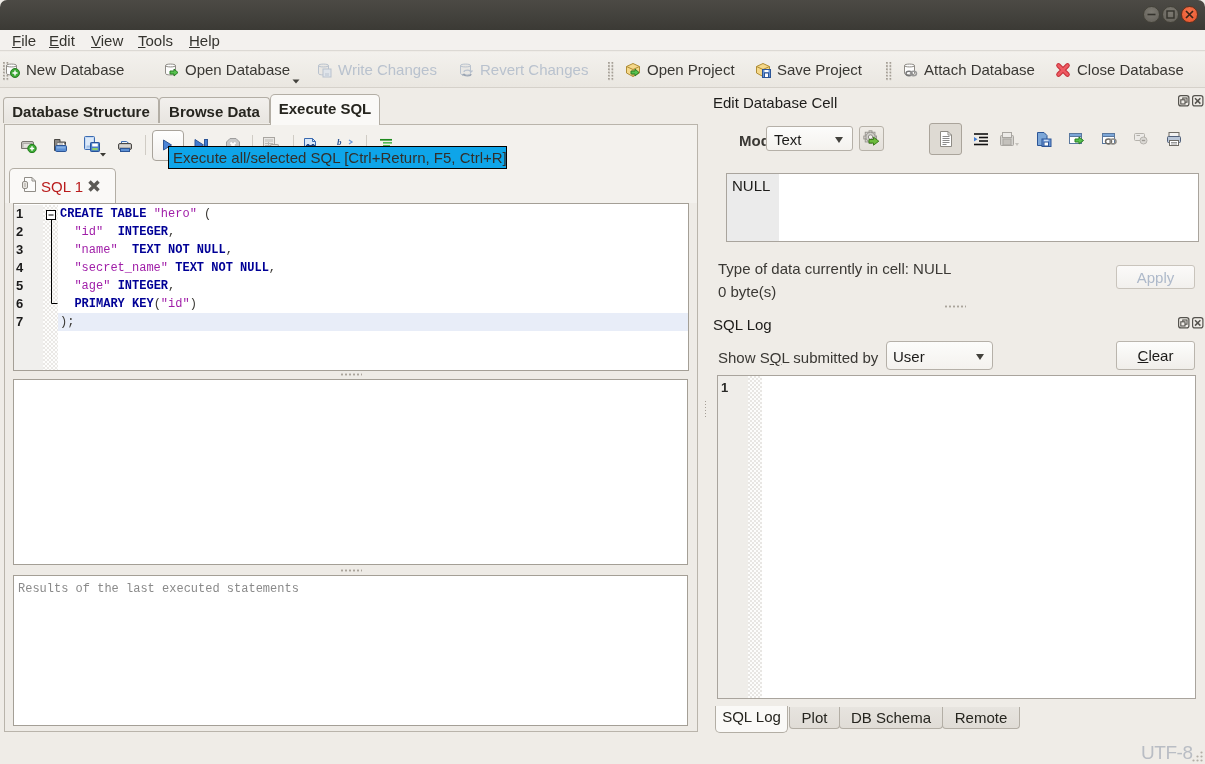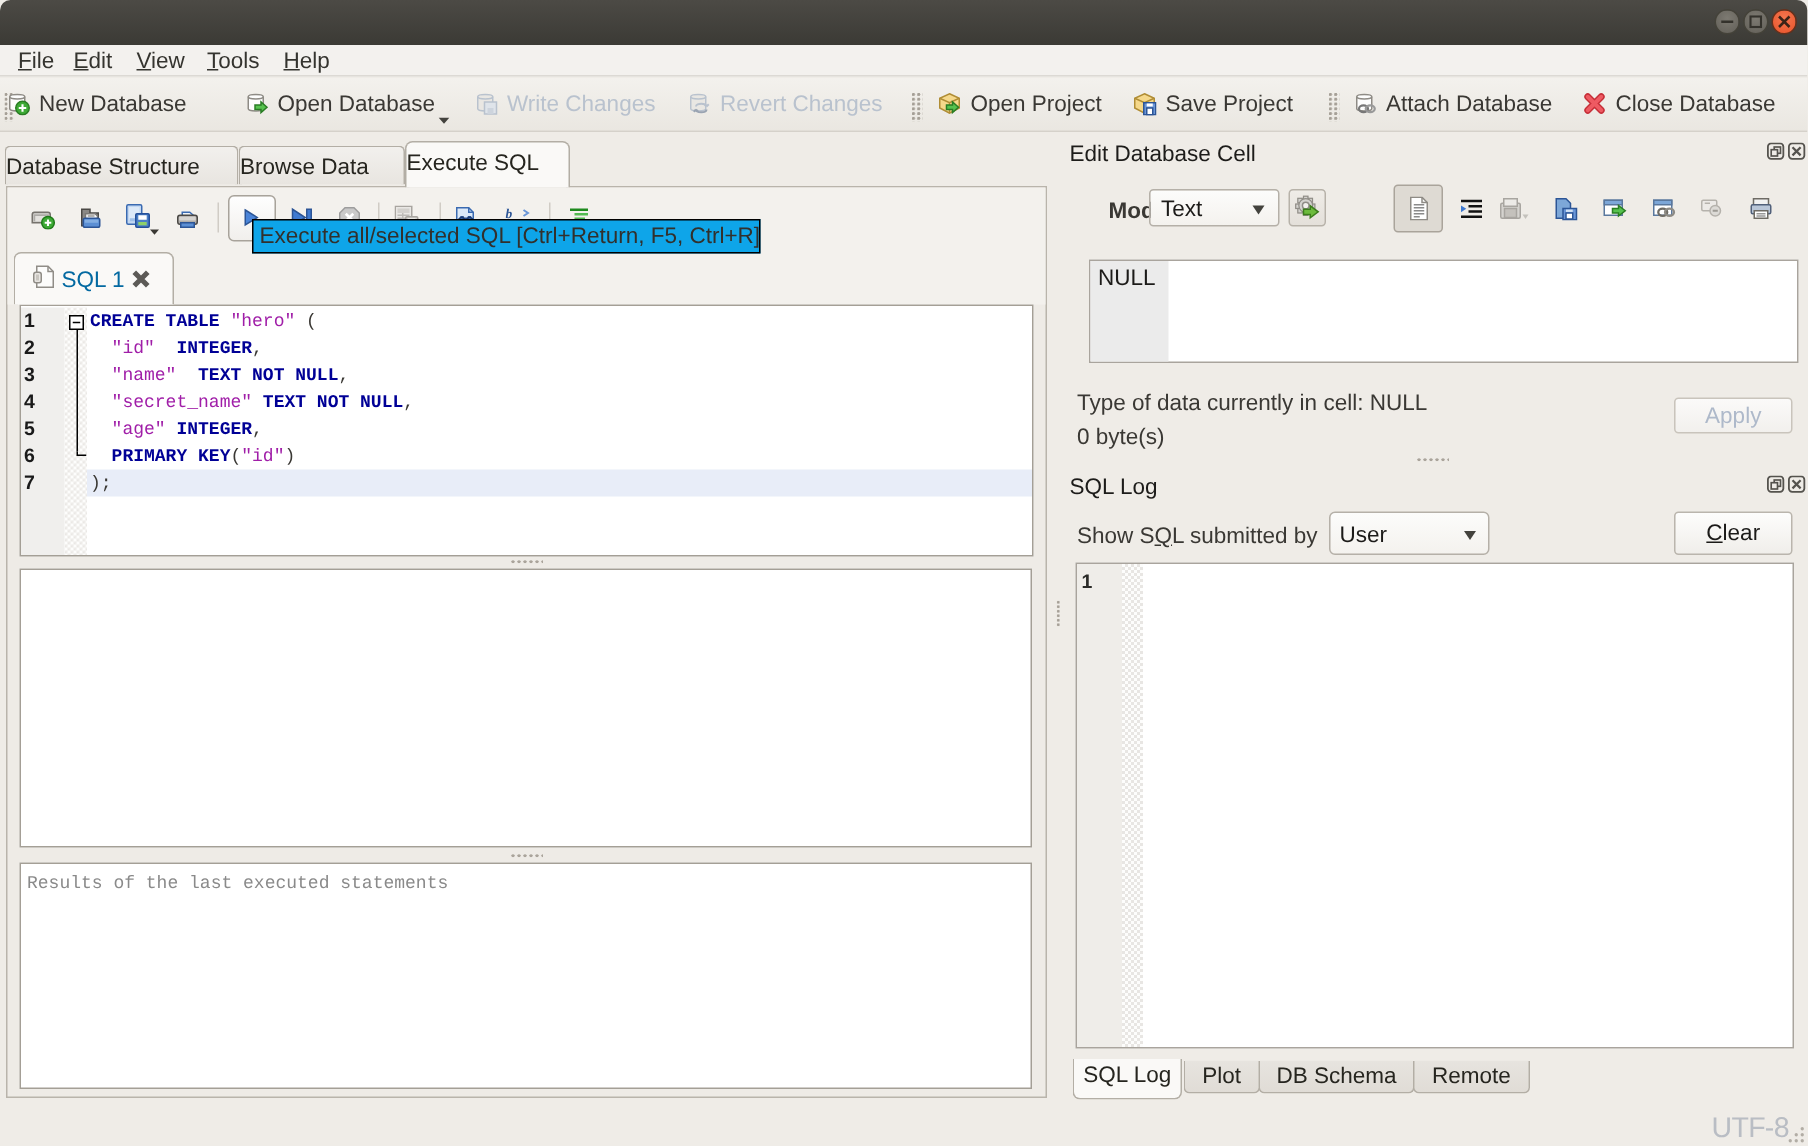--- a/index.html
+++ b/index.html
@@ -20,21 +20,21 @@
 
 
 .toolbar { left:0; top:52px; width:1205px; height:36px; background:linear-gradient(#f3f1ed,#eae7e1); border-bottom:1px solid #d5d1ca; }
 .tbitem { position:absolute; top:9px; height:18px; line-height:18px; white-space:nowrap; color:#3a3834; }
 .tbitem.disabled { color:#b9c2ce; }
 .tbitem svg { vertical-align:-3px; margin-right:6px; }
 .tbgrip { position:absolute; top:10px; width:7px; height:19px; background-image:radial-gradient(circle at 1px 1px, #a59f96 0.9px, transparent 1.2px); background-size:3.5px 3.2px; }
 .tbsep { position:absolute; top:8px; width:1px; height:20px; background:#d0ccc5; }
 
 
-.maintab { position:absolute; height:26px; line-height:27px; background:linear-gradient(#f2f0ed,#e8e5e0); border:1px solid #b3aea5; border-bottom:none; border-radius:4px 4px 0 0; color:#26251f; }
+.maintab { position:absolute; height:26px; line-height:27px; text-align:center; background:linear-gradient(#f2f0ed,#e8e5e0); border:1px solid #b3aea5; border-bottom:none; border-radius:4px 4px 0 0; color:#26251f;font-weight:bold; }
 .maintab.active { background:#faf9f7; height:31px; z-index:3; border-radius:5px 5px 0 0; }
 
 
 .tabframe { left:4px; top:124px; width:694px; height:608px; border:1px solid #b9b4ab; background:#eeebe6; }
 
 
 .sicon { position:absolute; }
 .execbtn { left:152px; top:130px; width:32px; height:31px; background:linear-gradient(#fefefe,#f1efec); border:1px solid #a8a39b; border-radius:4px; }
 
 
@@ -232,21 +232,21 @@
     <line x1="1" y1="11.8" x2="9" y2="11.8" stroke="#52bb52" stroke-width="1.7"></line>
   </svg>
 
 <div class="abs sql1tab">
   <svg style="position:absolute; left:11px; top:7px;" width="17" height="17" id="s-doc">
       <path d="M3.5 1.5 L11 1.5 L14.5 5 L14.5 15.5 L3.5 15.5 Z" fill="#fcfcfb" stroke="#908d87"></path>
       <path d="M11 1.5 L11 5 L14.5 5" fill="none" stroke="#908d87"></path>
       <rect x="1.5" y="5.5" width="5" height="7" rx="1.5" fill="#e8e6e2" stroke="#908d87"></rect>
       <rect x="3" y="7" width="2" height="4" fill="#c9c6c0"></rect>
     </svg>
-  <span style="position:absolute; left:31px; top:9px; color:#0369a1;">SQL 1</span>
+  <span style="position:absolute; left:31px; top:9px; color:#b91c1c;">SQL 1</span>
   <svg style="position:absolute; left:77px; top:10px;" width="14" height="14">
       <path d="M2.5 2.5 L11.5 11.5 M11.5 2.5 L2.5 11.5" stroke="#5c5a56" stroke-width="3.4"></path>
     </svg>
 </div>
 
 <div class="abs editor">
   <div class="abs gutter">
       <div>1</div>
       <div>2</div>
       <div>3</div>

